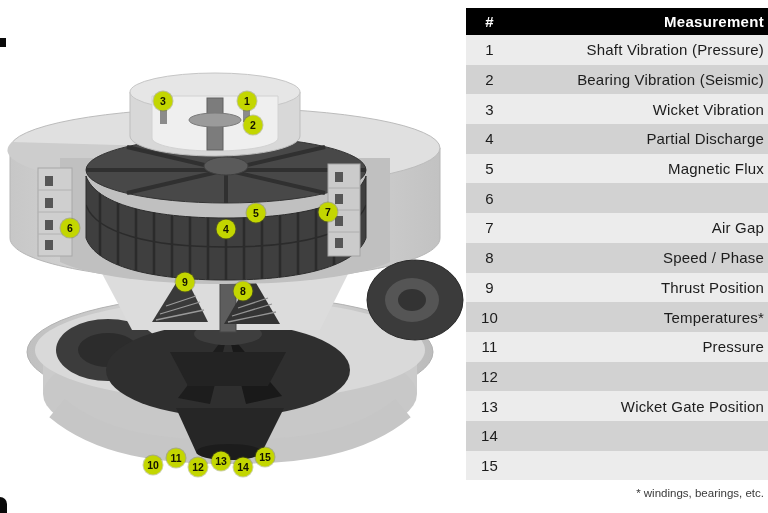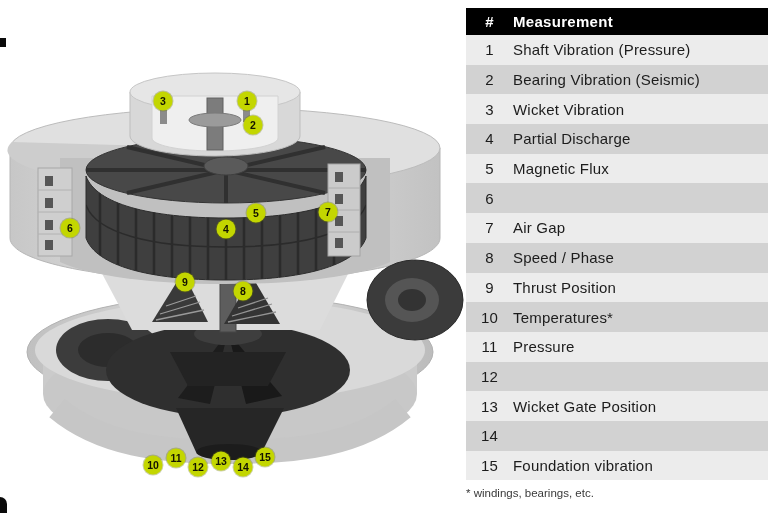--- a/index.html
+++ b/index.html
@@ -29,26 +29,26 @@
   .edge-artifact.top { left:0; top:38px; width:6px; height:9px; }
   .edge-artifact.bottom { left:0; top:497px; width:7px; height:16px; border-top-right-radius:8px; }
 
   .mtable { position:absolute; left:466px; top:8px; width:302px; }
   .thead {
     display:flex; align-items:center; height:27px;
     background:var(--header-bg); color:var(--header-text);
     font-weight:bold; font-size:15px; letter-spacing:0.3px;
   }
   .th.num, .td.num { width:47px; text-align:center; flex:0 0 47px; }
-  .th.label, .td.label { flex:1; text-align:left; padding-right:4px; white-space:nowrap; overflow:hidden; }
+  .th.label, .td.label { flex:1; text-align:right; padding-right:4px; white-space:nowrap; overflow:hidden; }
   .tbody { display:block; }
   .trow { display:flex; align-items:center; height:29.7px; font-size:15px; color:#1c1c1c; letter-spacing:0.2px; }
   .trow.odd  { background:var(--row-odd); }
   .trow.even { background:var(--row-even); }
-  .footnote { font-size:11.5px; color:#3a3a3a; padding:7px 4px 0 0; }
+  .footnote { text-align:right; font-size:11.5px; color:#3a3a3a; padding:7px 4px 0 0; }
 </style>
 </head>
 <body>
 
 <div class="page">
 
   <div class="diagram">
     <svg width="466" height="513" viewBox="0 0 466 513">
       <defs>
         <linearGradient id="gH" x1="0" y1="0" x2="1" y2="0">
@@ -231,19 +231,18 @@
         </div>
         <div class="trow odd">
           <div class="td num">13</div>
           <div class="td label">Wicket Gate Position</div>
         </div>
         <div class="trow even">
           <div class="td num">14</div>
         </div>
         <div class="trow odd">
           <div class="td num">15</div>
-          <div class="td label">Foundation vibration</div>
         </div>
       </div>
     <div class="footnote">* windings, bearings, etc.</div>
   </div>
 
 </div>
 
 </body></html>

